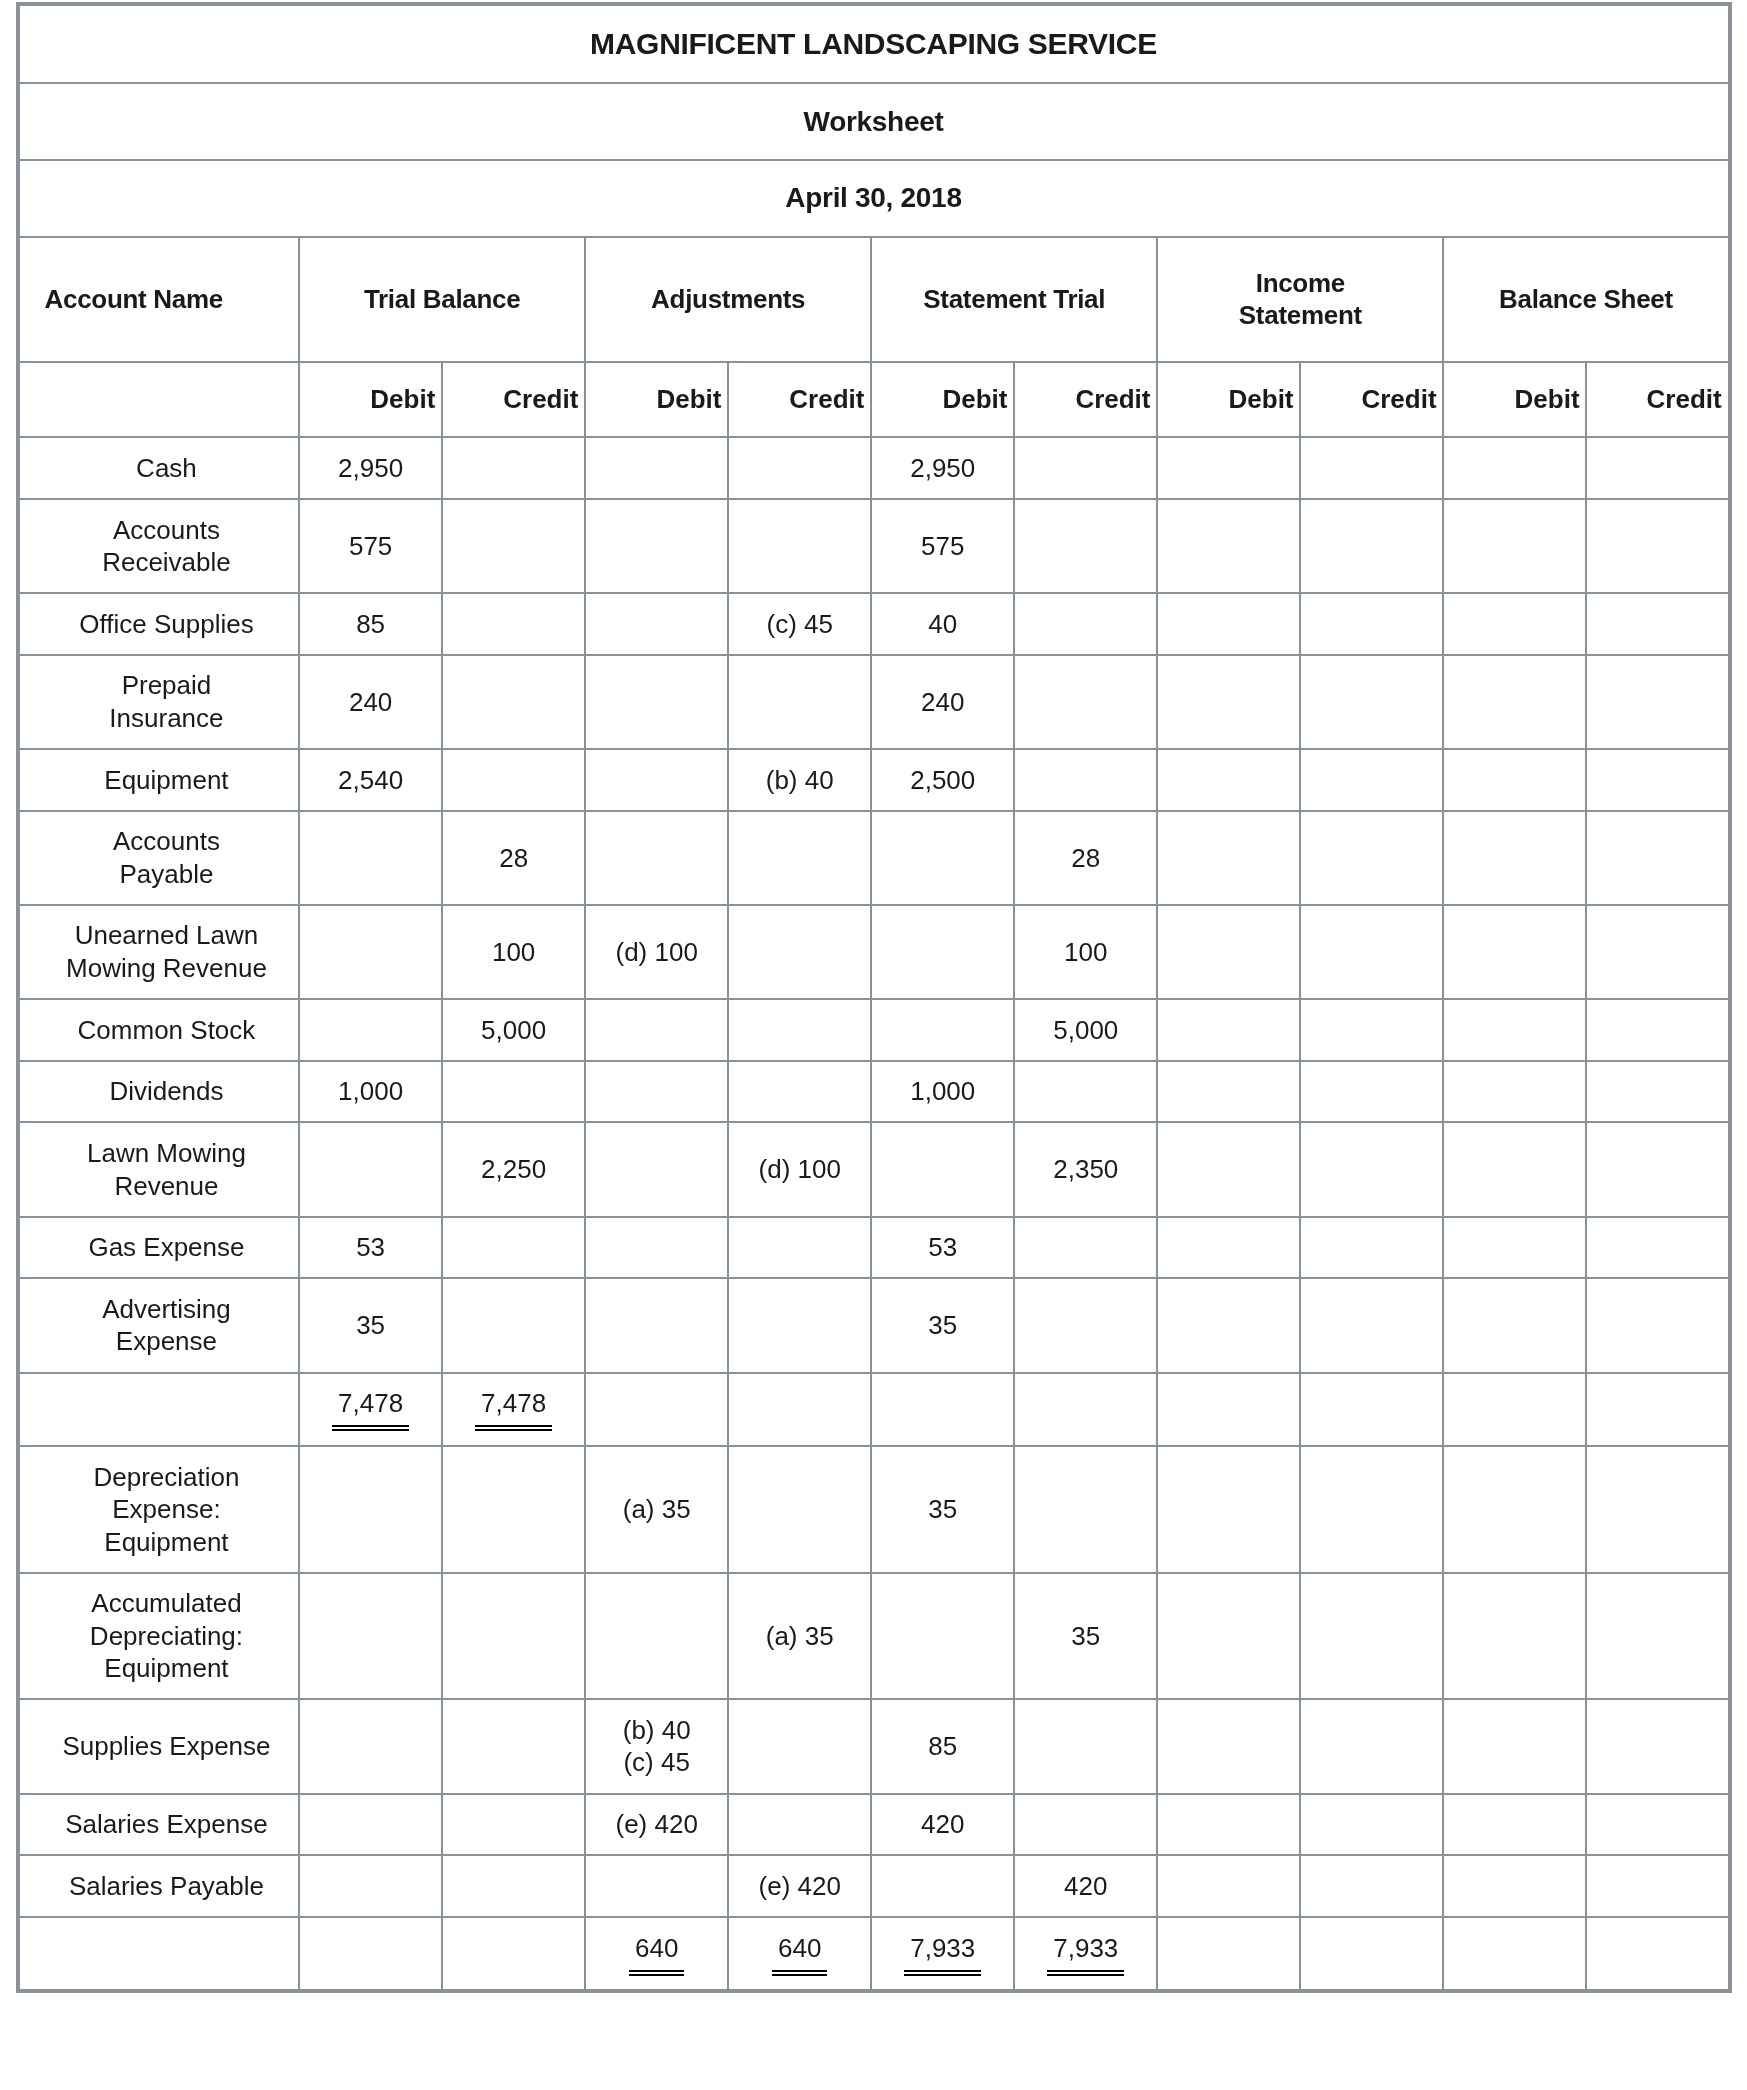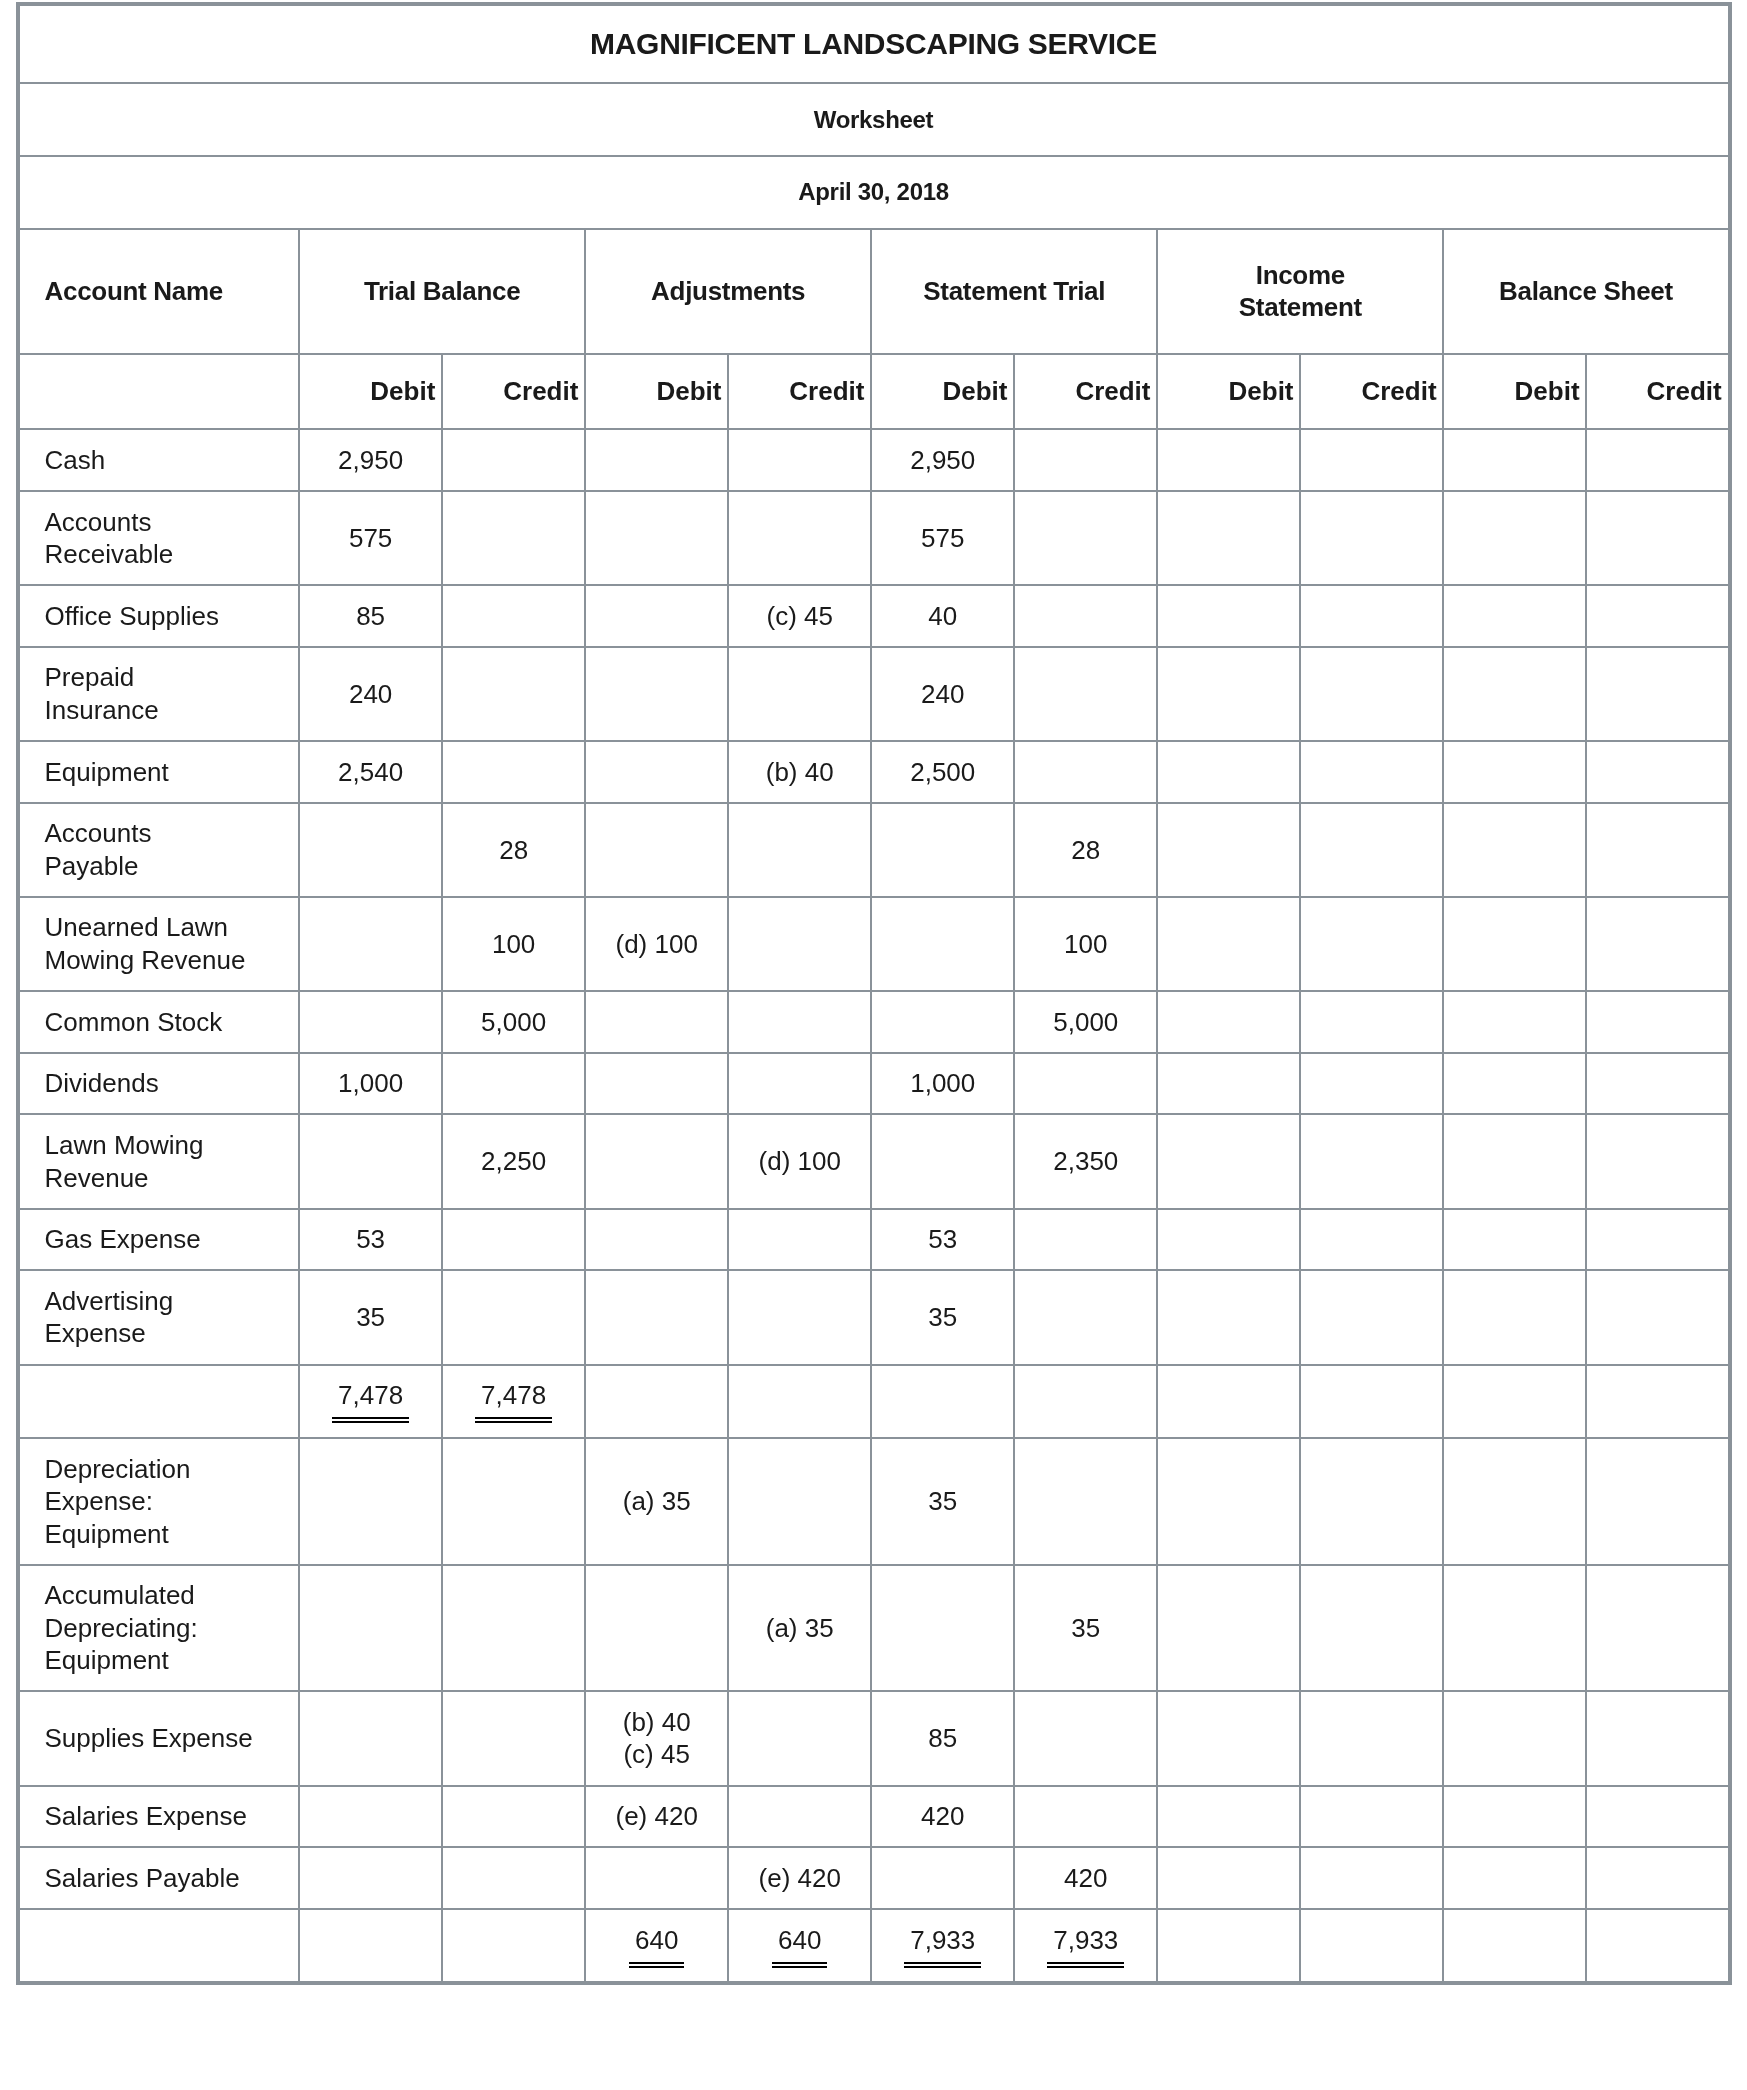--- a/index.html
+++ b/index.html
@@ -28,39 +28,39 @@
     vertical-align: middle;
     font-weight: normal;
   }
   .title-row td {
     text-align: center;
     font-weight: bold;
     font-size: 30px;
     letter-spacing: -0.3px;
     padding: 21.3px 9.7px;
   }
-  .title-row.sub td { font-size: 24px; text-align: center; }
+  .title-row.sub td { font-size: 28px; text-align: center; }
   .group-row th {
     text-align: center;
     font-weight: bold;
     font-size: 26px;
     letter-spacing: -0.3px;
     padding: 29px 5.8px;
     white-space: pre-line;
     line-height: 1.25;
   }
   .group-row th.acct-head { text-align: left; padding-left: 25px; }
   .dc-row th {
     text-align: right;
     font-weight: bold;
     font-size: 26px;
     padding: 21.3px 5.8px;
   }
   td.acct {
-    text-align: left;
+    text-align: center;
     font-size: 26px;
     line-height: 1.25;
     padding: 13.6px 9.7px 13.6px 25px;
     white-space: pre-line;
   }
   td.amt {
     text-align: center;
     font-size: 26px;
     line-height: 1.25;
     padding: 13.6px 5.8px;

